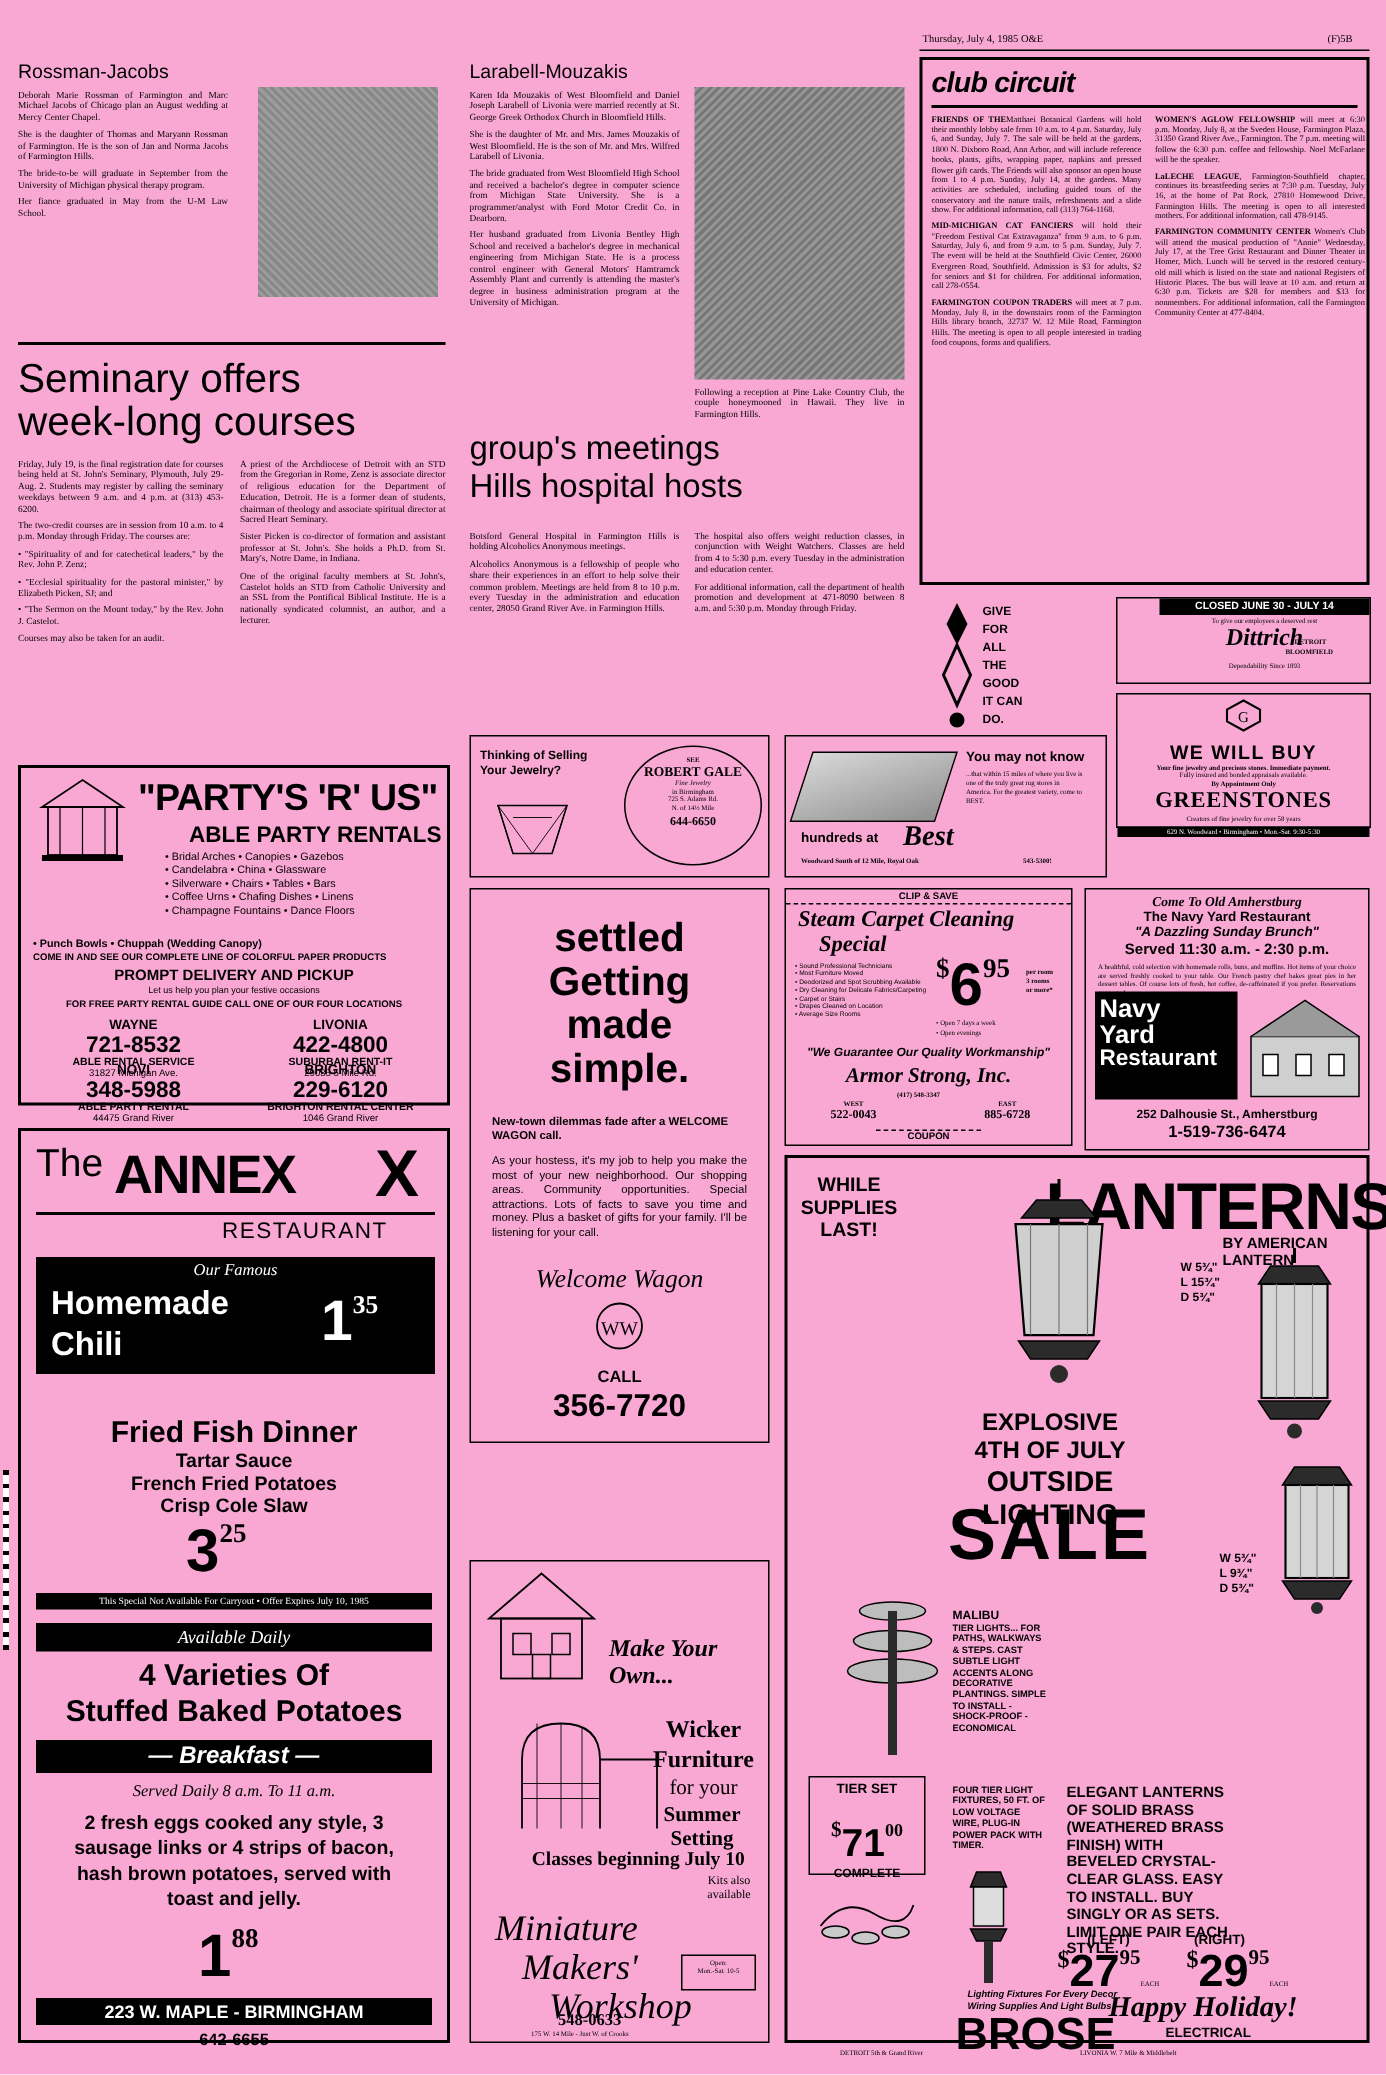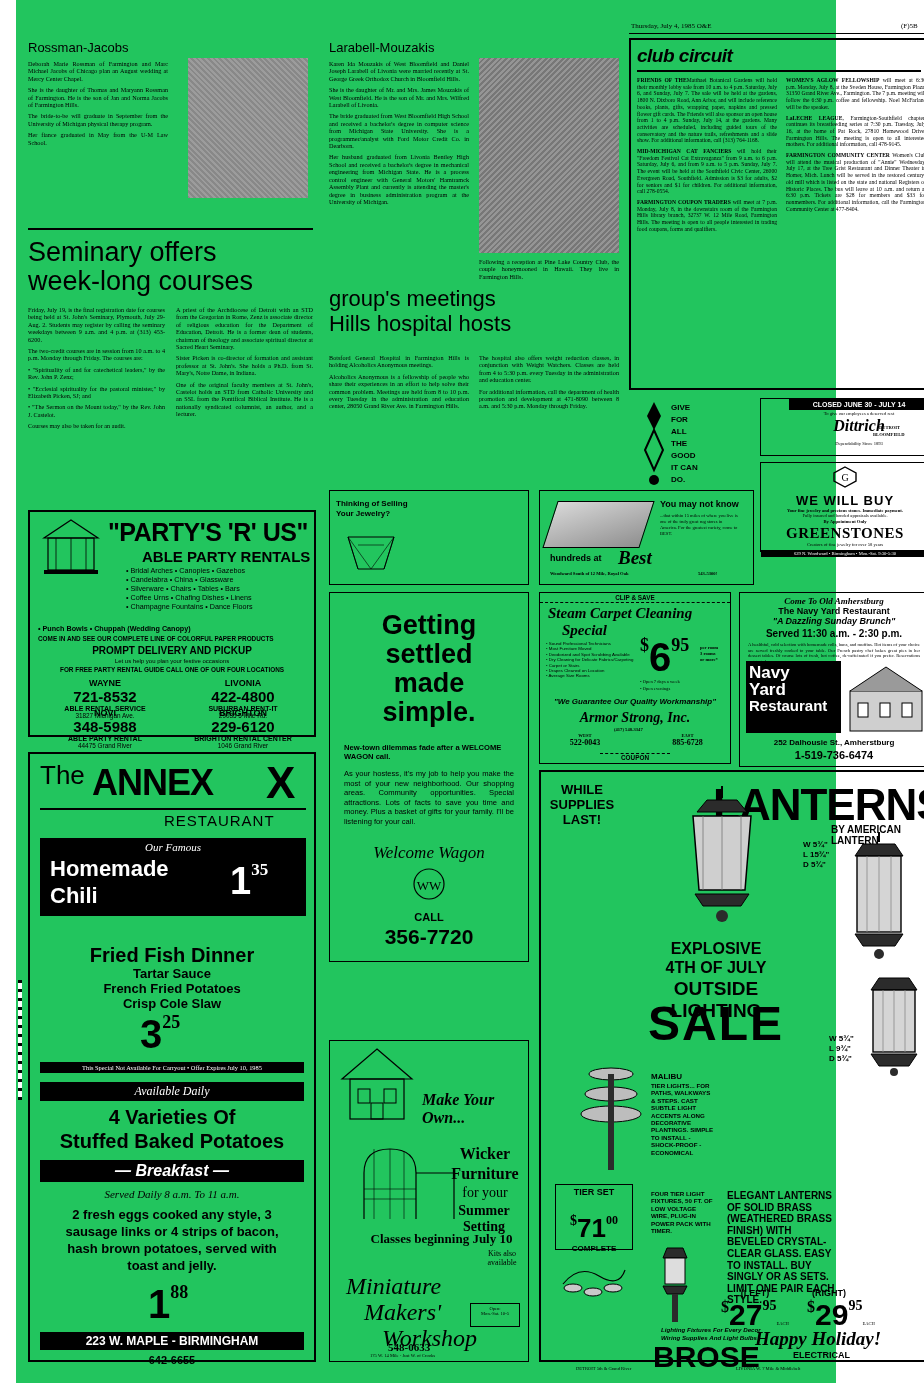--- a/index.html
+++ b/index.html
@@ -1,17 +1,17 @@
 <!DOCTYPE html>
 <html><head>
 <meta charset="utf-8">
 <style>
   html,body{margin:0;padding:0;background:#fff;}
   body{width:924px;height:1383px;position:relative;font-family:"Liberation Serif",serif;color:#000;overflow:hidden;}
-  .pg{position:absolute;left:16px;top:0;width:820px;height:1383px;background:#22c55e;}
+  .pg{position:absolute;left:0;top:0;width:924px;height:1383px;background:#f9a8d4;}
   .abs{position:absolute;}
   .hl{font-family:"Liberation Sans",sans-serif;}
   .bodytxt{font-size:6.2px;line-height:7.4px;text-align:justify;}
   .bodytxt5{font-size:5.6px;line-height:6.7px;text-align:justify;}
   .rule{background:#000;}
   .ctr{text-align:center;}
   .b{font-weight:bold;}
   .i{font-style:italic;}
   .box{border:1px solid #000;box-sizing:border-box;}
   .blk{background:#000;color:#fff;}
@@ -161,20 +161,29 @@
         <div>Thinking of Selling</div>
         <div>Your Jewelry?</div>
       </div>
       <div style="margin-top:4px;">
         <svg width="70" height="55" viewBox="0 0 70 55">
             <path d="M12 14 L58 14 L48 46 L22 46 Z" fill="none" stroke="#000" stroke-width="1"></path>
             <path d="M12 14 L22 46 M58 14 L48 46 M12 14 L35 46 M58 14 L35 46 M22 22 L48 22" stroke="#000" stroke-width=".6" fill="none"></path>
           </svg>
       </div>
     </div>
+    <div class="abs box ctr" style="left:102px;top:6px;width:92px;height:80px;border-radius:50%;padding-top:6px;box-sizing:border-box;">
+      <div class="tiny b">SEE</div>
+      <div class="b" style="font-size:9px;">ROBERT GALE</div>
+      <div class="tiny i">Fine Jewelry</div>
+      <div class="tiny">in Birmingham</div>
+      <div class="tiny">725 S. Adams Rd.</div>
+      <div class="tiny">N. of 14½ Mile</div>
+      <div class="b" style="font-size:8px;margin-top:2px;">644-6650</div>
+    </div>
   </div>
 
   <div class="abs box" style="left:523px;top:490px;width:215px;height:95px;">
     <div class="abs" style="left:10px;top:10px;width:95px;height:45px;background:linear-gradient(160deg,#d8d8d8,#8f8f8f);transform:skewX(-18deg);border:1px solid #000;"></div>
     <div class="abs hl b" style="left:120px;top:8px;font-size:9px;">You may not know</div>
     <div class="abs tiny" style="left:120px;top:22px;width:80px;line-height:6px;">...that within 15 miles of where you live is one of the truly great rug stores in America. For the greatest variety, come to BEST.</div>
     <div class="abs hl b" style="left:10px;top:62px;font-size:9px;">hundreds at</div>
     <div class="abs i b" style="left:78px;top:56px;font-size:19px;font-family:'Liberation Serif',serif;">Best</div>
     <div class="abs tiny b" style="left:10px;top:80px;">Woodward South of 12 Mile, Royal Oak</div>
     <div class="abs tiny b" style="left:158px;top:80px;">543-5300!</div>
@@ -249,22 +258,22 @@
     <div class="abs" style="left:146px;top:196px;width:134px;text-align:center;">
       <div class="hl b" style="font-size:9px;">BRIGHTON</div>
       <div class="hl b" style="font-size:15px;">229-6120</div>
       <div class="hl b" style="font-size:7px;">BRIGHTON RENTAL CENTER</div>
       <div class="hl" style="font-size:6.4px;">1046 Grand River</div>
     </div>
   </div>
 
   <div class="abs box" style="left:313px;top:592px;width:200px;height:370px;">
     <div class="ctr hl b" style="font-size:27px;line-height:29px;margin-top:18px;">
+      <div>settled</div>
       <div>Getting</div>
-      <div>settled</div>
       <div>made</div>
       <div>simple.</div>
     </div>
     <div class="hl b" style="font-size:7.6px;line-height:9px;margin:16px 14px 0 14px;">New-town dilemmas fade after a WELCOME WAGON call.</div>
     <div class="hl" style="font-size:7.6px;line-height:9.6px;margin:8px 14px 0 14px;text-align:justify;">As your hostess, it's my job to help you make the most of your new neighborhood. Our shopping areas. Community opportunities. Special attractions. Lots of facts to save you time and money. Plus a basket of gifts for your family. I'll be listening for your call.</div>
     <div class="ctr i" style="font-size:17px;margin-top:16px;font-family:'Liberation Serif',serif;">Welcome Wagon</div>
     <div class="ctr" style="margin-top:4px;">
       <svg width="50" height="34" viewBox="0 0 50 34">
           <circle cx="25" cy="17" r="15" fill="none" stroke="#000" stroke-width="1.2"></circle>
           <text x="25" y="23" font-size="13" text-anchor="middle" font-family="Liberation Serif">WW</text>

